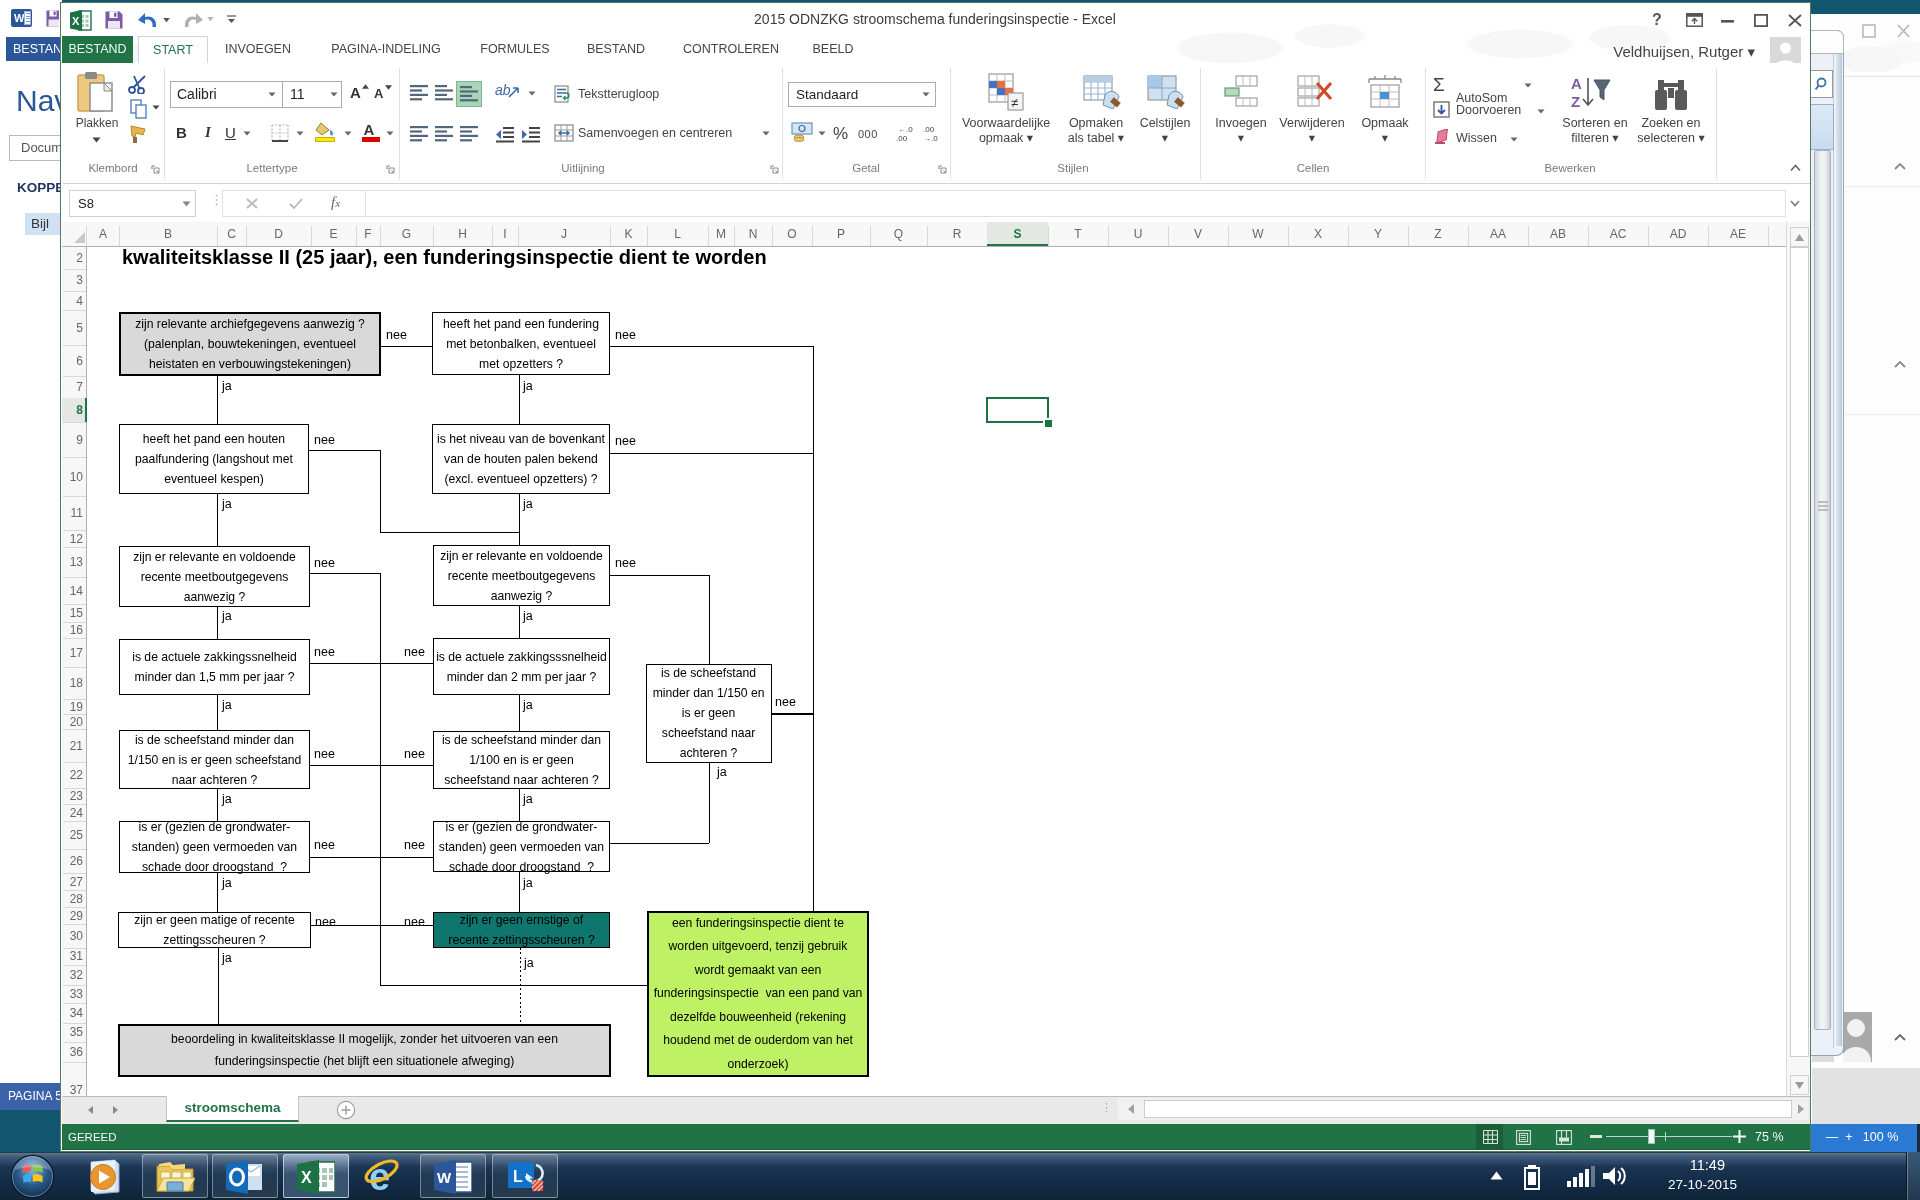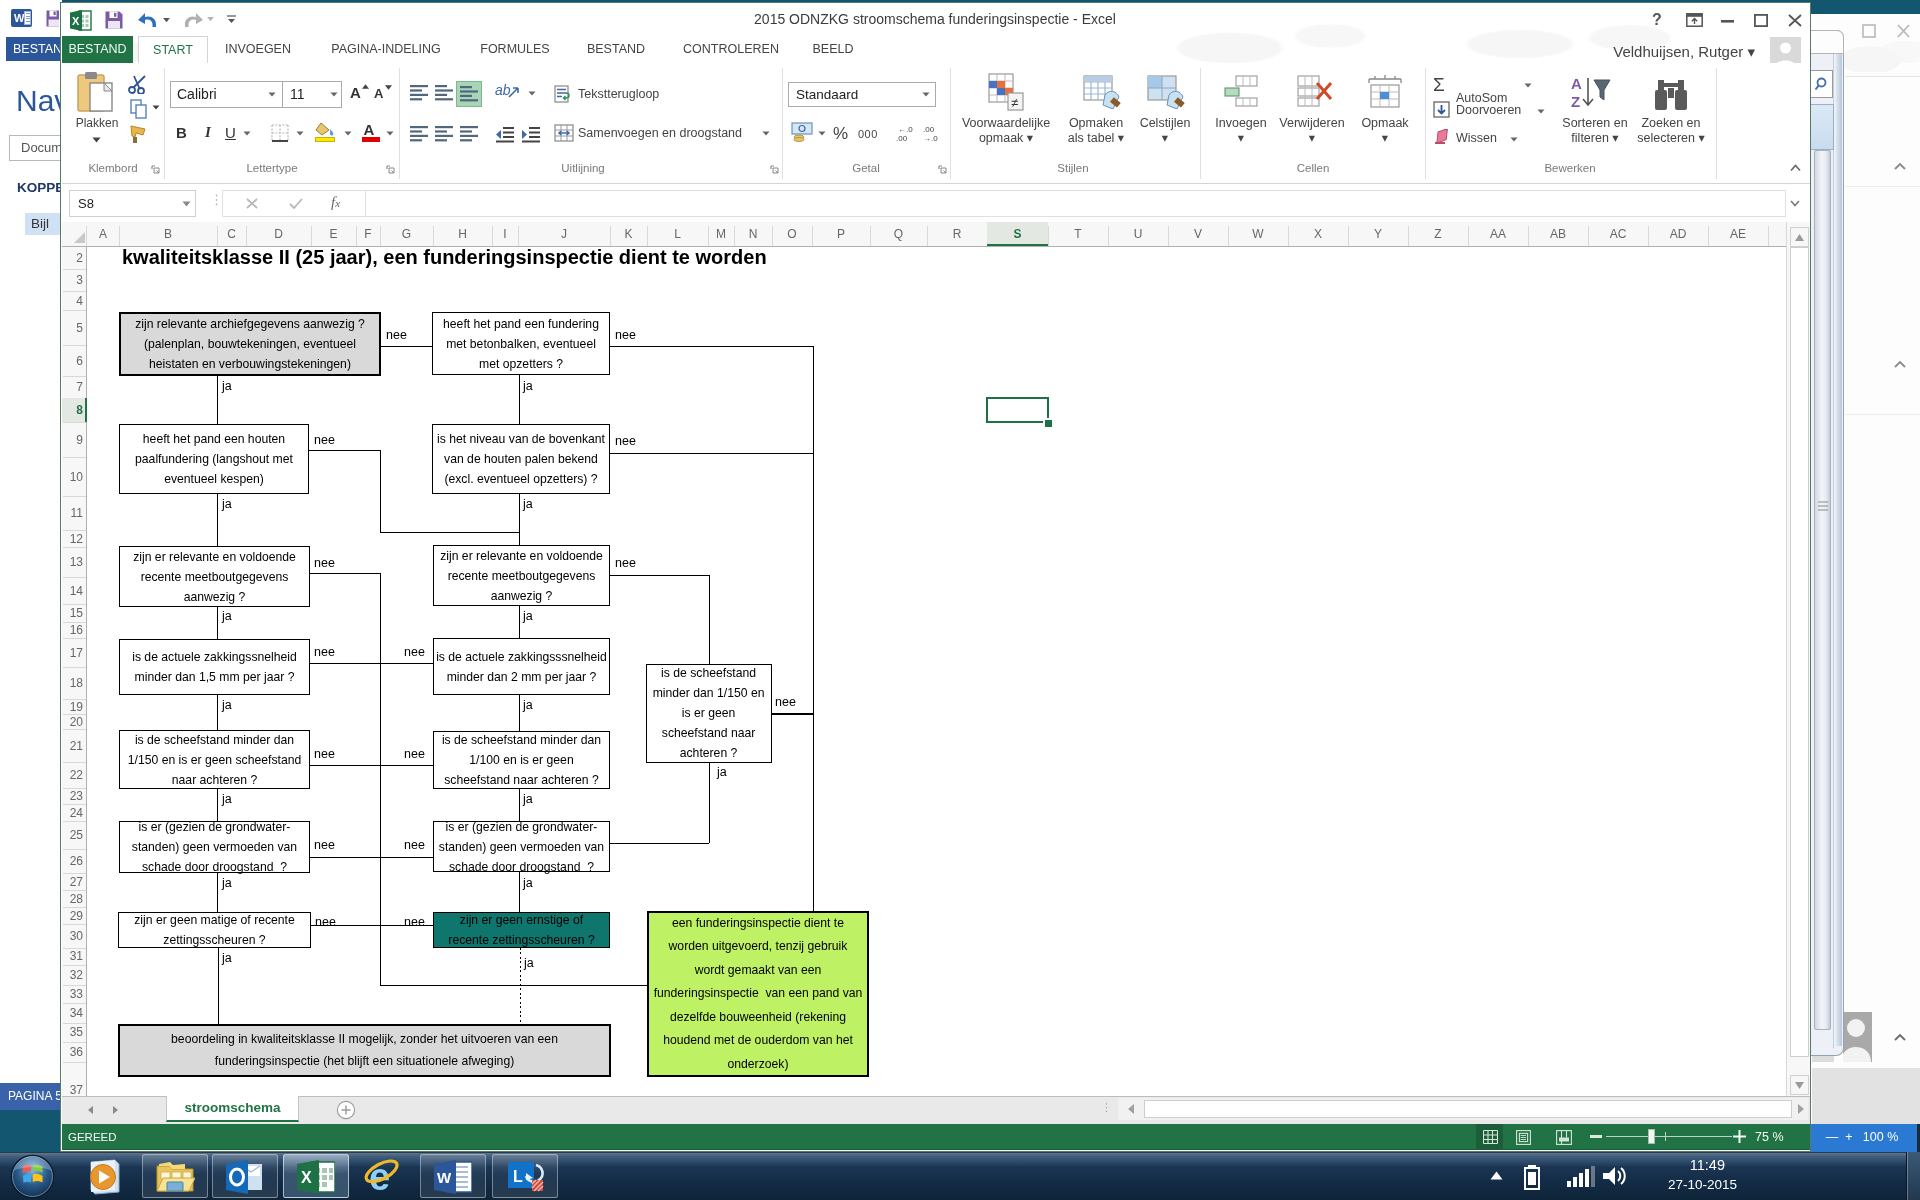--- a/index.html
+++ b/index.html
@@ -293,21 +293,21 @@
 <rect x="1" y="1" width="13" height="16" fill="#fff" stroke="#888" stroke-width="1.2"></rect>
 <path d="M3 4.5 H12 M3 8 H12 M3 11.5 H8" stroke="#3d6aa5" stroke-width="1.6"></path>
 <path d="M12 8 C16 8 16 13 12 13 L10 13 M11.5 11 L9.5 13 L11.5 15" stroke="#2a8f5a" stroke-width="1.4" fill="none"></path>
   </svg>
 <div class="abs" style="left:578px;top:87px;width:105px;height:15px;color:#444;font-size:12.5px;">Tekstterugloop</div>
 <svg class="abs" style="left:554px;top:124px;width:20px;height:18px;" viewBox="0 0 20 18">
 <rect x="1" y="1" width="18" height="16" fill="#fff" stroke="#888" stroke-width="1.2"></rect>
 <path d="M1 6 H19 M1 12 H19 M7 1 V6 M13 1 V6 M7 12 V17 M13 12 V17" stroke="#999" stroke-width="1"></path>
 <path d="M5 9 H15 M12.5 6.8 L15 9 L12.5 11.2 M7.5 6.8 L5 9 L7.5 11.2" stroke="#3d6aa5" stroke-width="1.5" fill="none"></path>
   </svg>
-<div class="abs" style="left:578px;top:126px;width:190px;height:15px;color:#444;font-size:12.5px;">Samenvoegen en droogstand</div>
+<div class="abs" style="left:578px;top:126px;width:190px;height:15px;color:#444;font-size:12.5px;">Samenvoegen en centreren</div>
 <svg class="abs" style="left:762px;top:131px;width:8px;height:5px;" viewBox="0 0 8 5">
     <path d="M0.5 0.5 L7.5 0.5 L4 4.5 Z" fill="#666"></path>
   </svg>
 <div class="abs" style="left:788px;top:82px;width:148px;height:25px;background:#fff;border:1px solid #ababab;color:#222;font-size:13.5px;line-height:23px;padding-left:7px;">Standaard</div>
 <svg class="abs" style="left:922px;top:92px;width:8px;height:5px;" viewBox="0 0 8 5">
     <path d="M0.5 0.5 L7.5 0.5 L4 4.5 Z" fill="#666"></path>
   </svg>
 <svg class="abs" style="left:791px;top:122px;width:22px;height:20px;" viewBox="0 0 22 20">
 <rect x="1" y="1" width="20" height="11" fill="#d7e6f4" stroke="#6a93bb" stroke-width="1.2"></rect>
 <circle cx="11" cy="6.5" r="3" fill="none" stroke="#3d6aa5" stroke-width="1.2"></circle>

